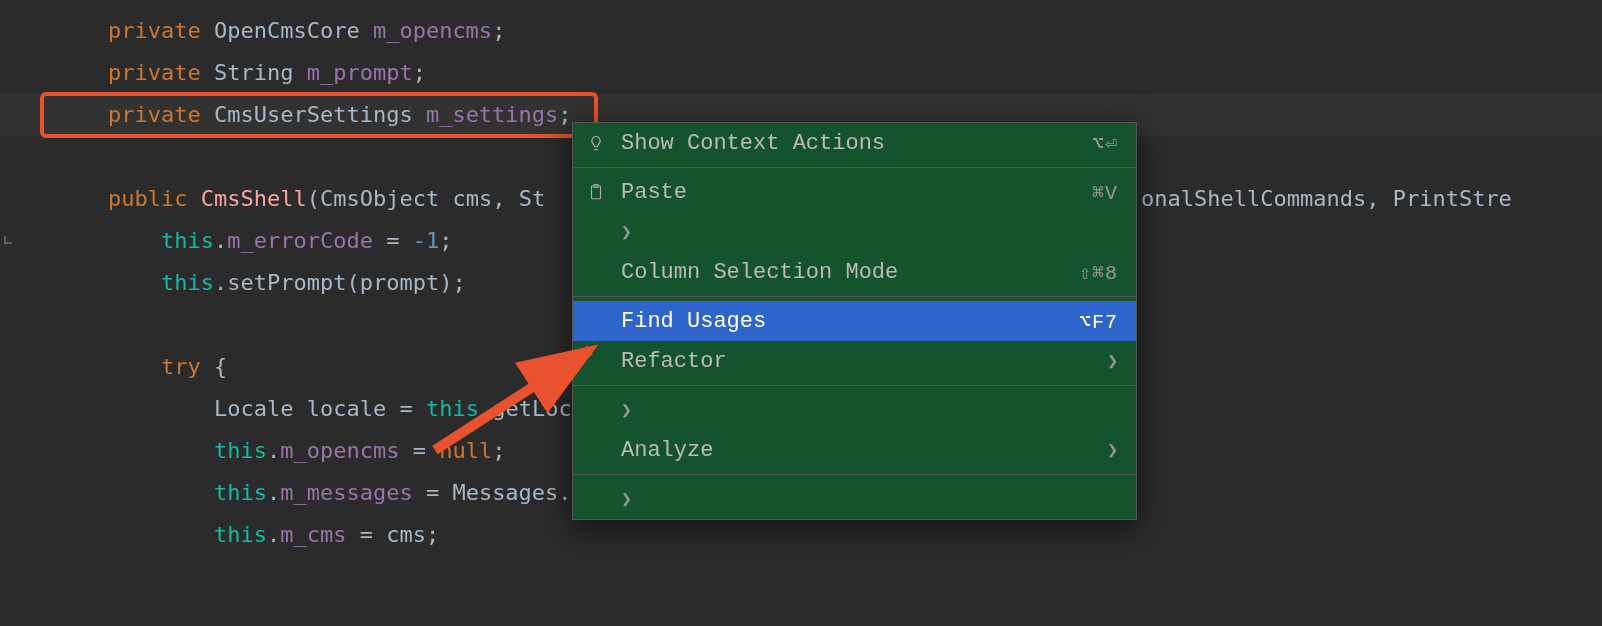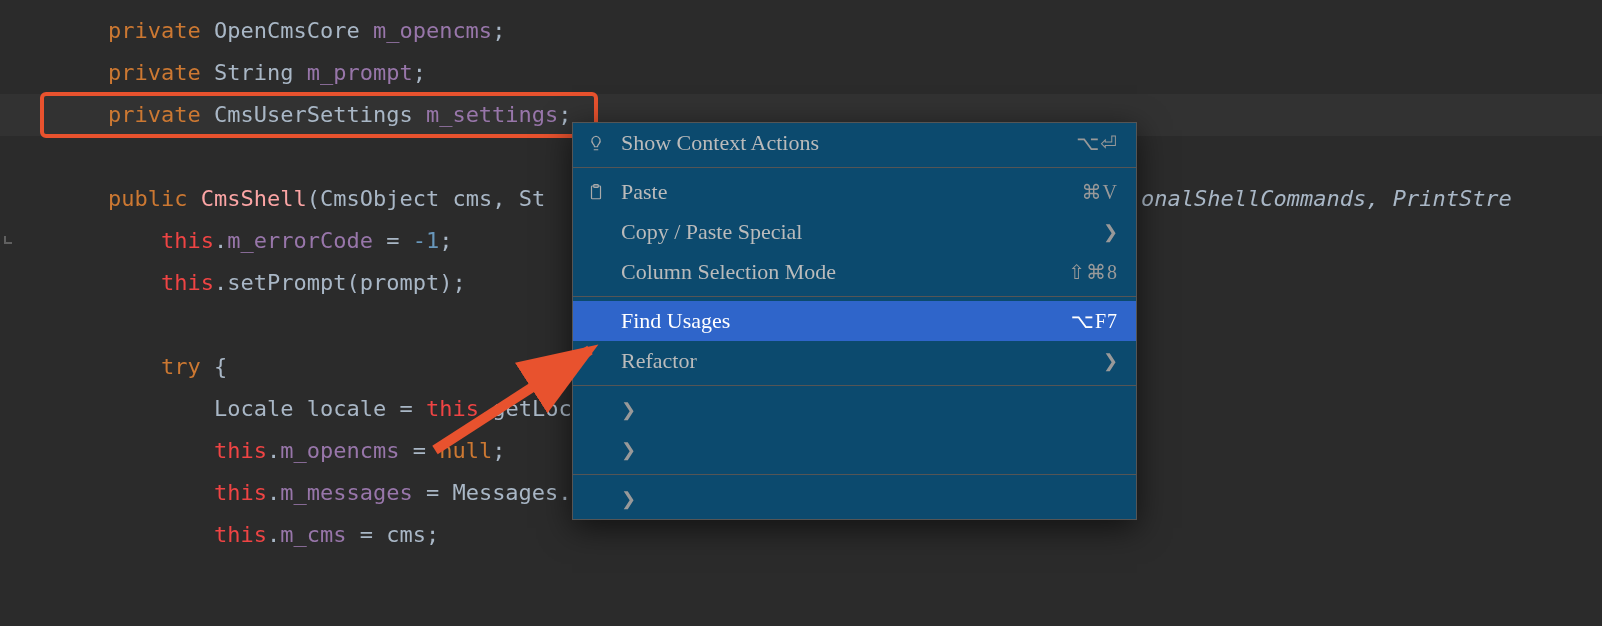--- a/index.html
+++ b/index.html
@@ -34,38 +34,38 @@
     color: #a9b7c6;
   }
   .current-line {
     background: #323232;
   }
   .kw { color: #cc7832; }
   .type { color: #a9b7c6; }
   .field { color: #9876aa; }
   .str, .num { color: #6897bb; }
   .punc { color: #a9b7c6; }
-  .this { color: #ef4444; }
+  .this { color: #14b8a6; }
   .ident { color: #a9b7c6; }
   .name { color: #fca5a5; }
 
   .sel-box {
     position: absolute;
     border: 4px solid #e8522e;
     border-radius: 6px;
     pointer-events: none;
   }
 
   .context-menu {
     position: absolute;
     width: 565px;
-    background: #0c4a6e;
+    background: #14532d;
     border: 1px solid #555;
     box-shadow: 0 8px 30px rgba(0,0,0,0.6);
-    font-family: Liberation Serif, serif;
+    font-family: Liberation Mono, monospace;
     font-size: 22px;
     color: #bbbbbb;
   }
   .menu-item {
     display: flex;
     align-items: center;
     height: 40px;
     padding: 0 18px 0 12px;
     gap: 14px;
   }
@@ -103,21 +103,21 @@
 </style>
 </head>
 <body>
 
 <div class="editor" id="editor">
     <div style="position: absolute; left: 395px; top: 100px; width: 165px; height: 30px; background: rgb(58, 74, 50); z-index: 0;"></div>
     <div class="line">    <span class="kw">private</span> <span class="type">OpenCmsCore</span> <span class="field">m_opencms</span><span class="punc">;</span></div>
     <div class="line">    <span class="kw">private</span> <span class="type">String</span> <span class="field">m_prompt</span><span class="punc">;</span></div>
     <div class="line current-line">    <span class="kw">private</span> <span class="type">CmsUserSettings</span> <span class="field">m_settings</span><span class="punc">;</span></div>
     <div class="line"></div>
-    <div class="line">    <span class="kw">public</span> <span class="name">CmsShell</span><span class="punc">(</span><span class="type">CmsObject</span> <span class="ident">cms</span><span class="punc">, </span><span class="type">St</span><span class="ident" style="position: absolute; left: 1141px; font-style: italic;">onalShellCommands, PrintStre</span></div>
+    <div class="line">    <span class="kw">public</span> <span class="name">CmsShell</span><span class="punc">(</span><span class="type">CmsObject</span> <span class="ident">cms</span><span class="punc">, </span><span class="type">St</span><span class="ident" style="position: absolute; left: 1141px;">onalShellCommands, PrintStre</span></div>
     <div class="line">        <span class="this">this</span><span class="punc">.</span><span class="field">m_errorCode</span><span class="punc"> = </span><span class="num">-1</span><span class="punc">;</span></div>
     <div class="line">        <span class="this">this</span><span class="punc">.</span><span class="ident">setPrompt</span><span class="punc">(</span><span class="ident">prompt</span><span class="punc">)</span><span class="punc">;</span></div>
     <div class="line"></div>
     <div class="line">        <span class="kw">try</span> <span class="punc">{</span></div>
     <div class="line">            <span class="type">Locale</span> <span class="ident">locale</span><span class="punc"> = </span><span class="this">this</span><span class="punc">.</span><span class="ident">getLoc</span></div>
     <div class="line">            <span class="this">this</span><span class="punc">.</span><span class="field">m_opencms</span><span class="punc"> = </span><span class="kw">null</span><span class="punc">;</span></div>
     <div class="line">            <span class="this">this</span><span class="punc">.</span><span class="field">m_messages</span><span class="punc"> = </span><span class="type">Messages</span><span class="punc">.</span></div>
     <div class="line">            <span class="this">this</span><span class="punc">.</span><span class="field">m_cms</span><span class="punc"> = </span><span class="ident">cms</span><span class="punc">;</span></div>
   </div>
 
@@ -139,21 +139,20 @@
         <svg class="clipboard-icon" viewBox="0 0 24 24">
           <rect x="6" y="4" width="12" height="17" rx="1"></rect>
           <rect x="9" y="2" width="6" height="4" rx="1"></rect>
         </svg>
       </span>
       <span class="label">Paste</span>
       <span class="shortcut">⌘V</span>
     </div>
     <div class="menu-item">
       <span class="icon-slot"></span>
-      <span class="label">Copy / Paste Special</span>
       <span class="subarrow">❯</span>
     </div>
     <div class="menu-item">
       <span class="icon-slot"></span>
       <span class="label">Column Selection Mode</span>
       <span class="shortcut">⇧⌘8</span>
     </div>
     <div class="menu-sep"></div>
     <div class="menu-item highlight">
       <span class="icon-slot"></span>
@@ -165,20 +164,21 @@
       <span class="label">Refactor</span>
       <span class="subarrow">❯</span>
     </div>
     <div class="menu-sep"></div>
     <div class="menu-item">
       <span class="icon-slot"></span>
       <span class="subarrow">❯</span>
     </div>
     <div class="menu-item">
       <span class="icon-slot"></span>
+      <span class="label">Analyze</span>
       <span class="subarrow">❯</span>
     </div>
     <div class="menu-sep"></div>
     <div class="menu-item">
       <span class="icon-slot"></span>
       <span class="subarrow">❯</span>
     </div>
   </div>
 
 <svg class="arrow-annot" id="arrow" width="1602" height="626" style="left:0;top:0;">

